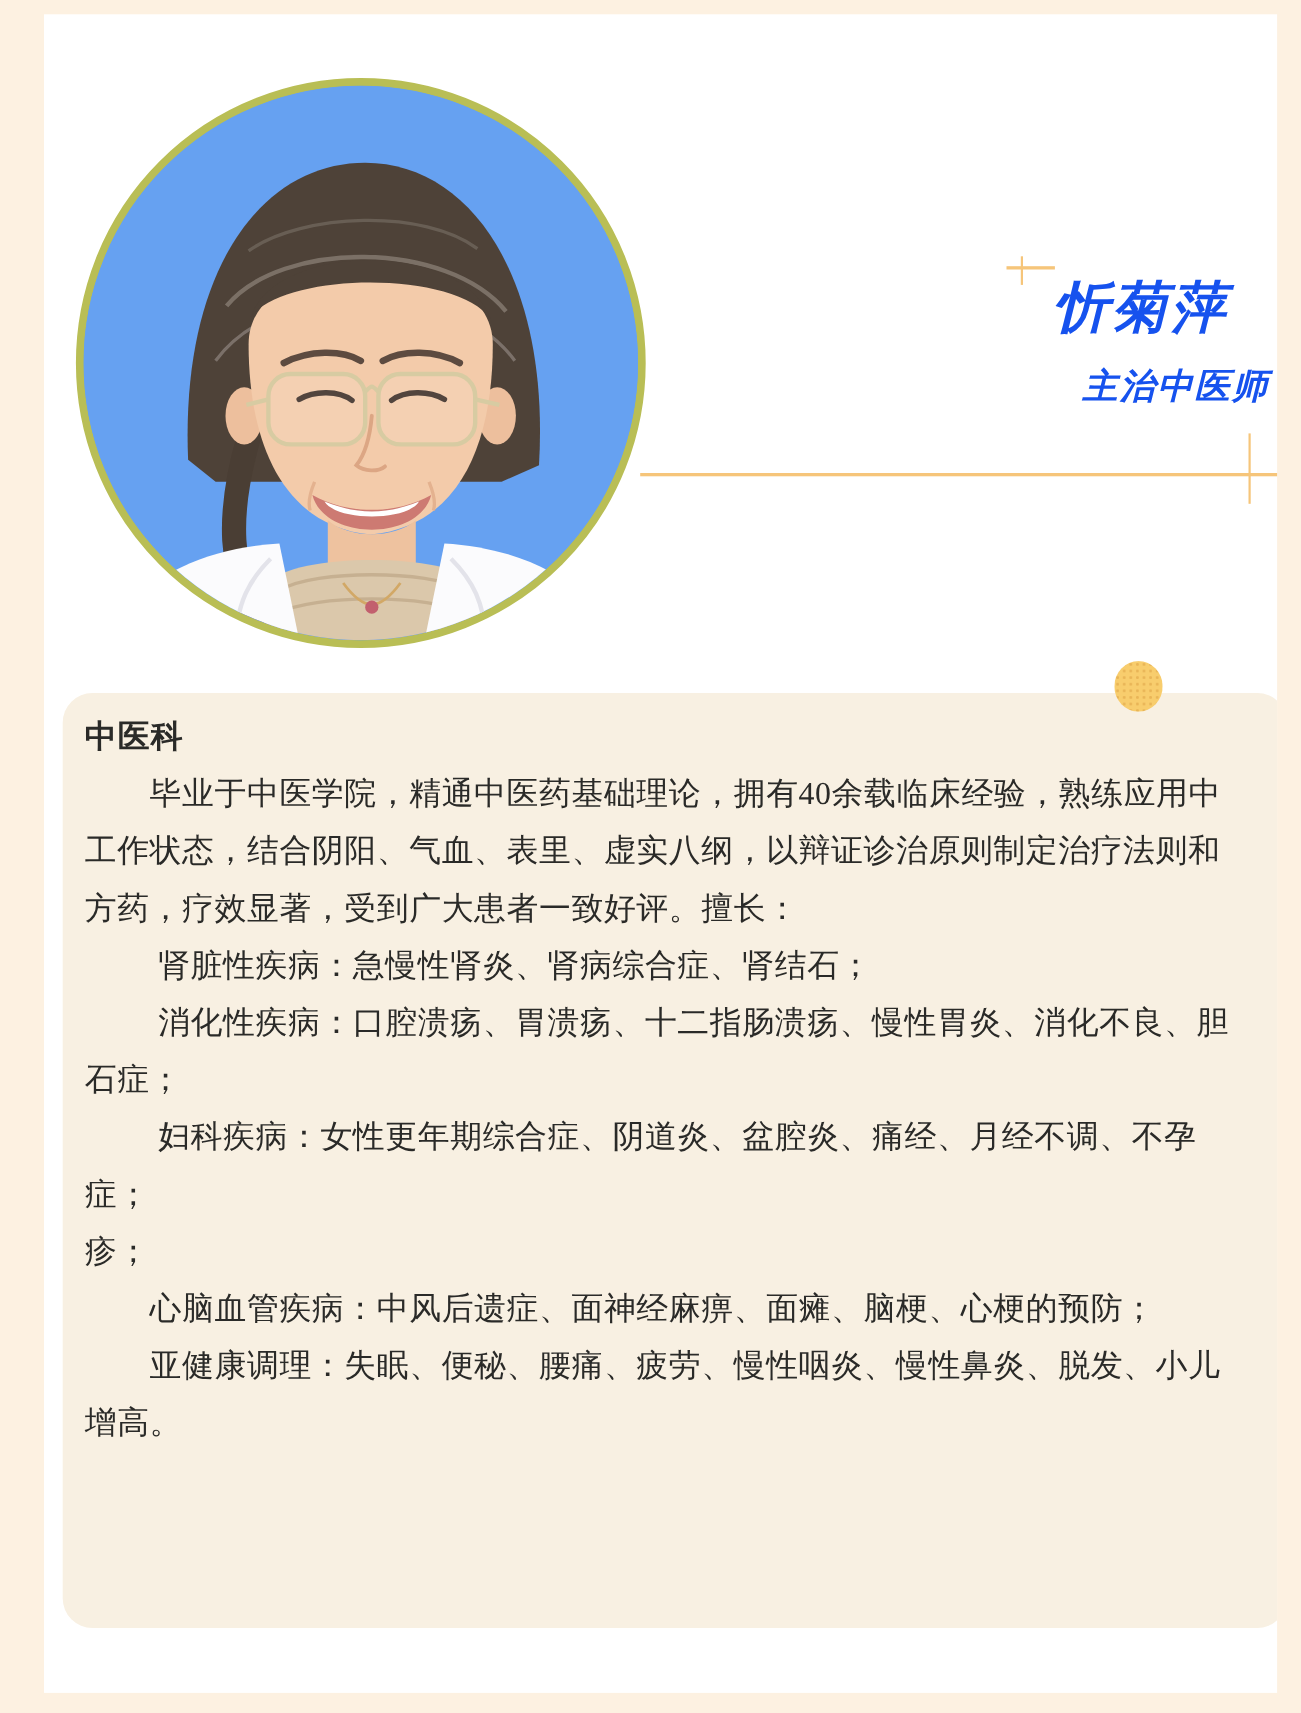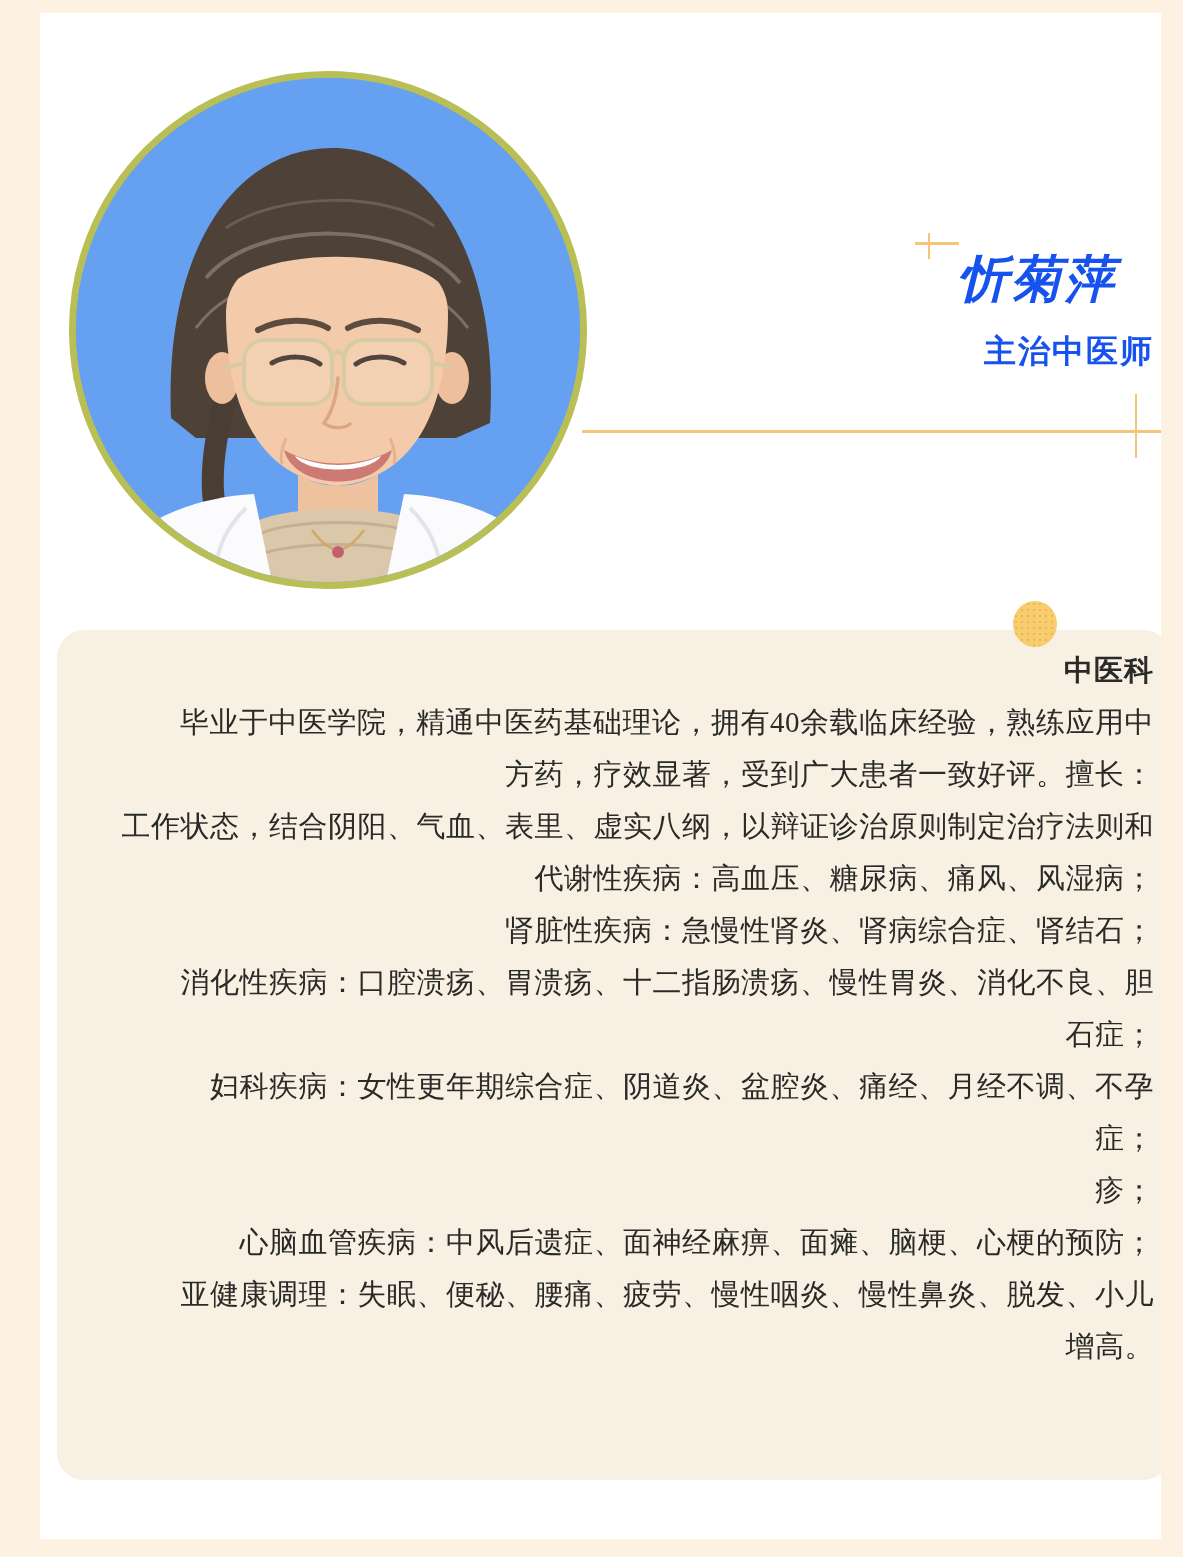--- a/index.html
+++ b/index.html
@@ -6,21 +6,20 @@
   html, body { background: #fdf1e1; }
   body { font-family: "Liberation Sans", "DejaVu Sans", sans-serif; }
 
   .page {
     position: relative;
     width: 1139px;
     height: 1557px;
     margin: 0 auto;
     background: var(--page_bg, #fdf1e1);
     overflow: hidden;
-    text-align: right;
   }
 
   .card {
     position: absolute;
     left: 18px; top: 13px;
     width: 1150px; height: 1526px;
     background: var(--card_bg, #ffffff);
   }
 
   
@@ -44,20 +43,21 @@
     font-style: italic;
     letter-spacing: 3px;
     color: var(--accent_blue, #1652ee);
     white-space: nowrap;
   }
   .doctor-title {
     position: absolute;
     left: 962px; top: 330px;
     font-size: 32px;
     font-weight: bold;
+    font-style: italic;
     letter-spacing: 2px;
     color: var(--accent_blue, #1652ee);
     white-space: nowrap;
   }
 
   
   .cross-deco { position: absolute; left: 893px; top: 233px; width: 46px; height: 28px; }
   .cross-deco .h { position: absolute; left: 0; top: 9px; width: 44px; height: 3px; background: var(--orange, #f6c57a); }
   .cross-deco .v { position: absolute; left: 13px; top: 0; width: 2px; height: 26px; background: var(--orange, #f6c57a); }
 
@@ -175,23 +175,22 @@
   <div class="doctor-title">主治中医师</div>
   <div class="divider-line"></div>
   <div class="divider-tick"></div>
 
   <div class="dot-deco"></div>
 
   <div class="bio-box">
     <div class="dept-line">中医科</div>
     <div>
         <div class="bio-line">　　毕业于中医学院，精通中医药基础理论，拥有40余载临床经验，熟练应用中</div>
+        <div class="bio-line">工作状态，结合阴阳、气血、表里、虚实八纲，以辩证诊治原则制定治疗法则和</div>
         <div class="bio-line">方药，疗效显著，受到广大患者一致好评。擅长：</div>
-        <div class="bio-line">工作状态，结合阴阳、气血、表里、虚实八纲，以辩证诊治原则制定治疗法则和</div>
-        <div class="bio-line">　　 代谢性疾病：高血压、糖尿病、痛风、风湿病；</div>
         <div class="bio-line">　　 肾脏性疾病：急慢性肾炎、肾病综合症、肾结石；</div>
         <div class="bio-line">　　 消化性疾病：口腔溃疡、胃溃疡、十二指肠溃疡、慢性胃炎、消化不良、胆</div>
         <div class="bio-line">石症；</div>
         <div class="bio-line">　　 妇科疾病：女性更年期综合症、阴道炎、盆腔炎、痛经、月经不调、不孕</div>
         <div class="bio-line">症；</div>
         <div class="bio-line">疹；</div>
         <div class="bio-line">　　心脑血管疾病：中风后遗症、面神经麻痹、面瘫、脑梗、心梗的预防；</div>
         <div class="bio-line">　　亚健康调理：失眠、便秘、腰痛、疲劳、慢性咽炎、慢性鼻炎、脱发、小儿</div>
         <div class="bio-line">增高。</div>
       </div>

